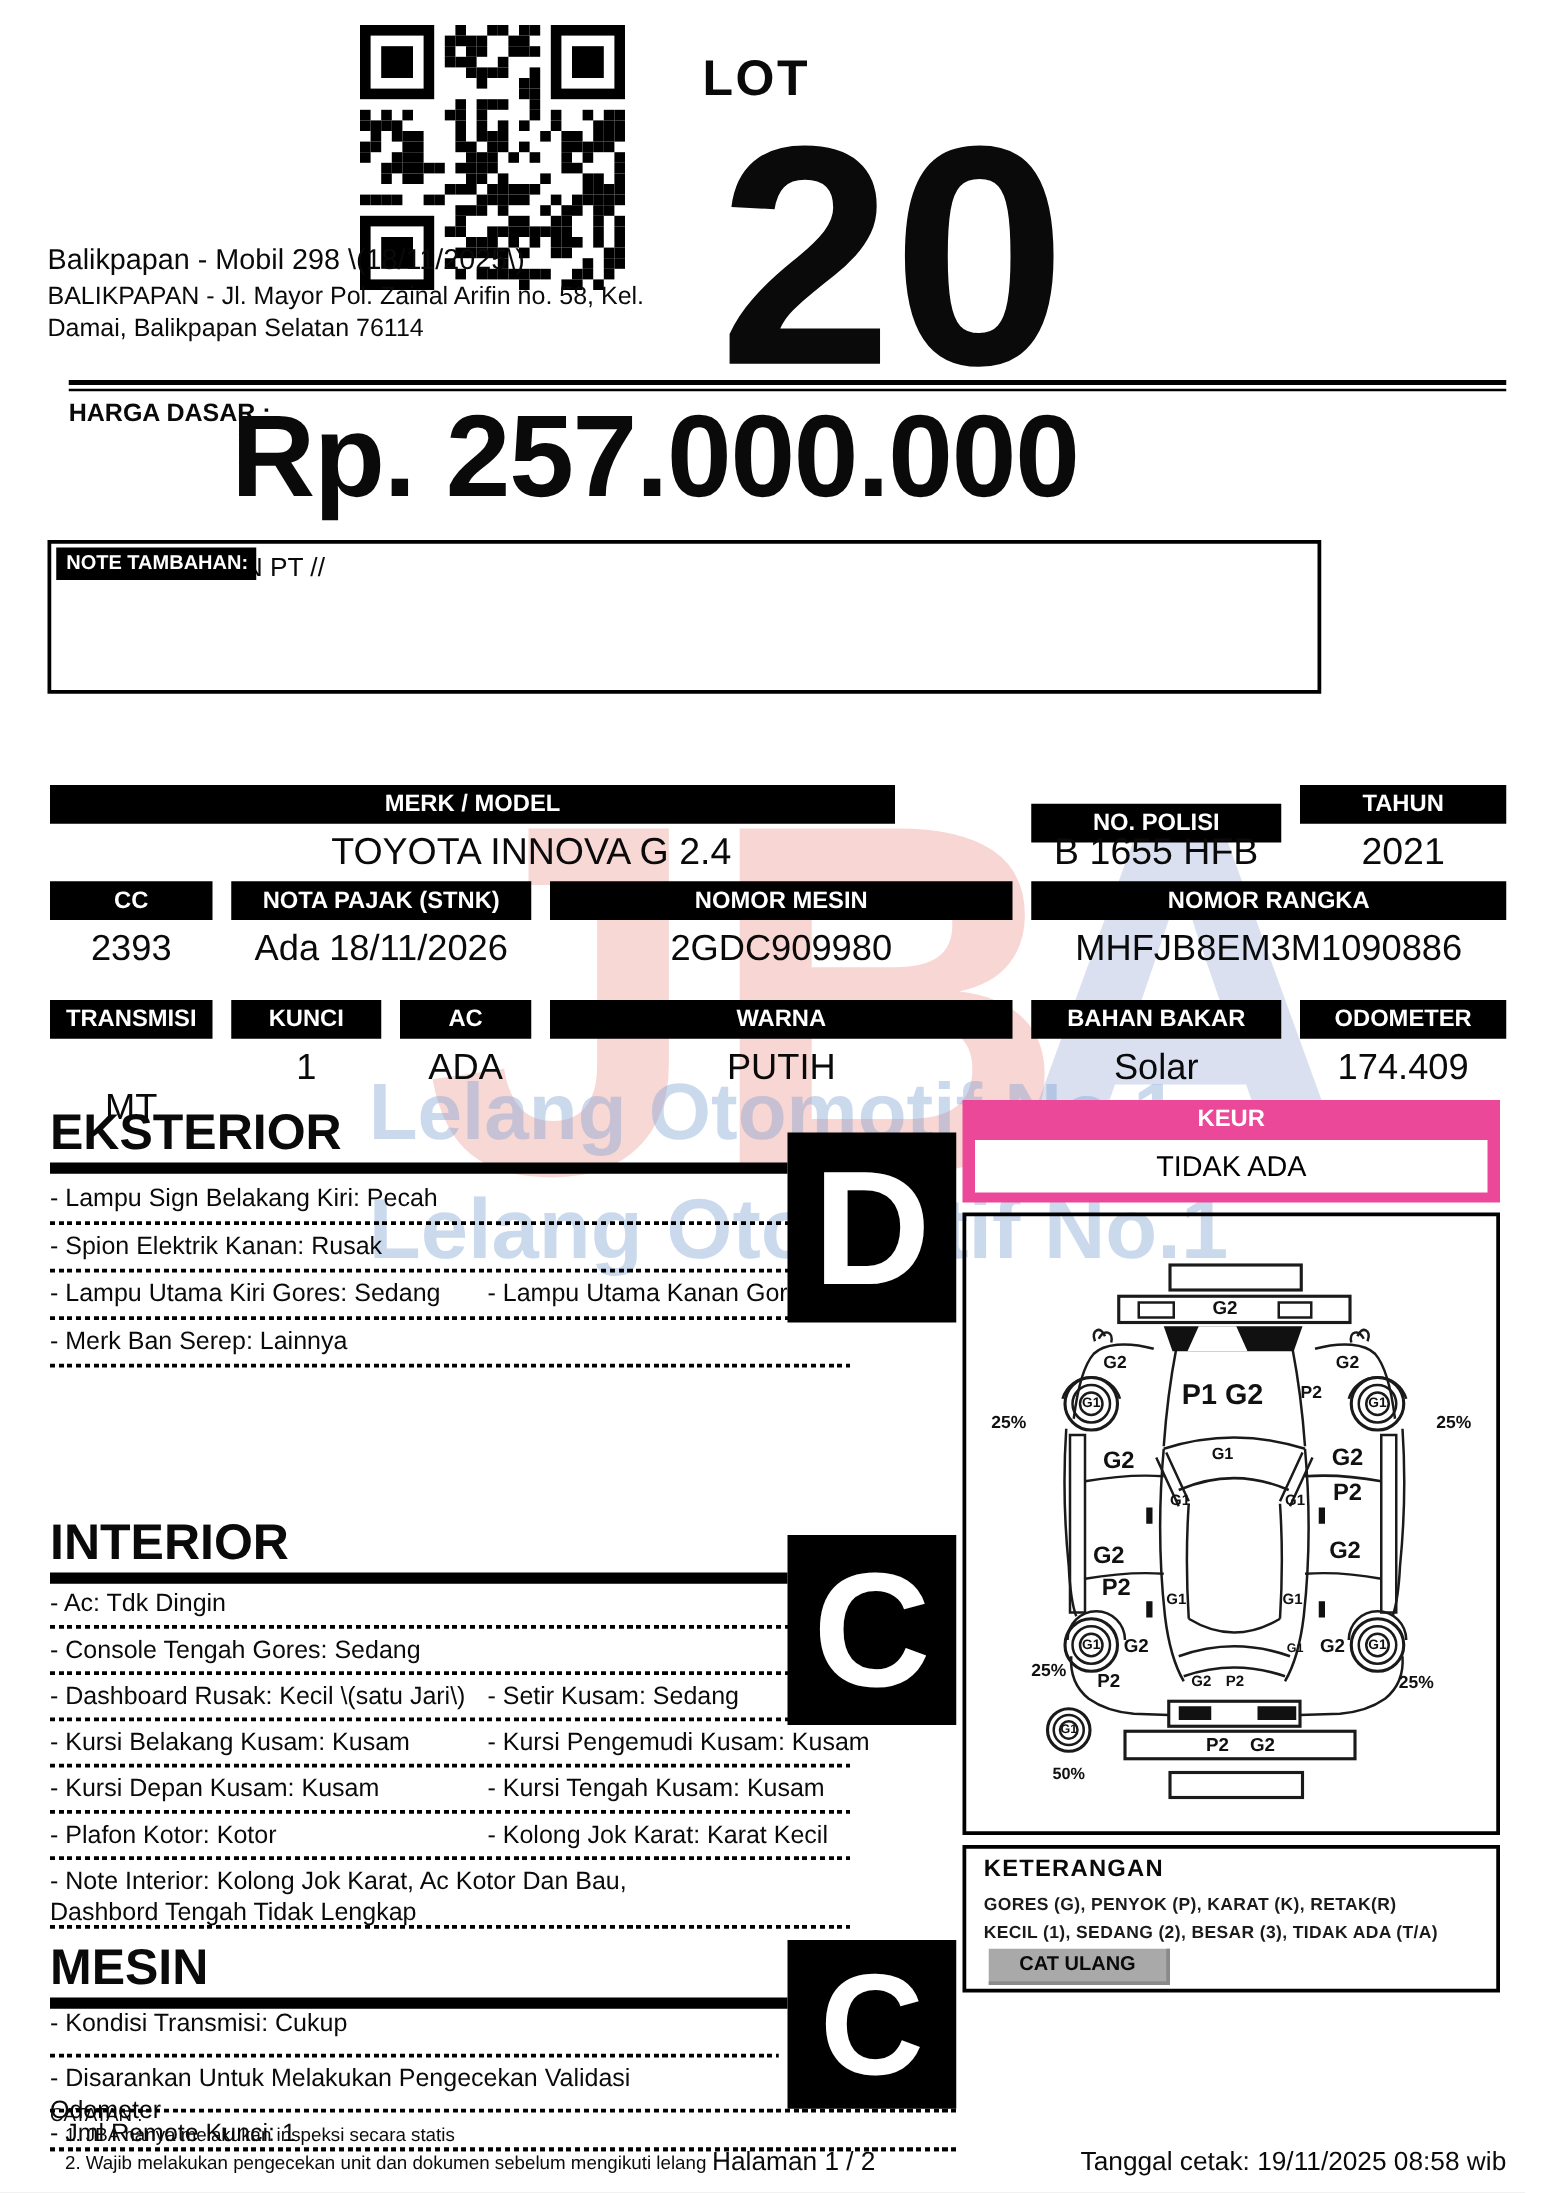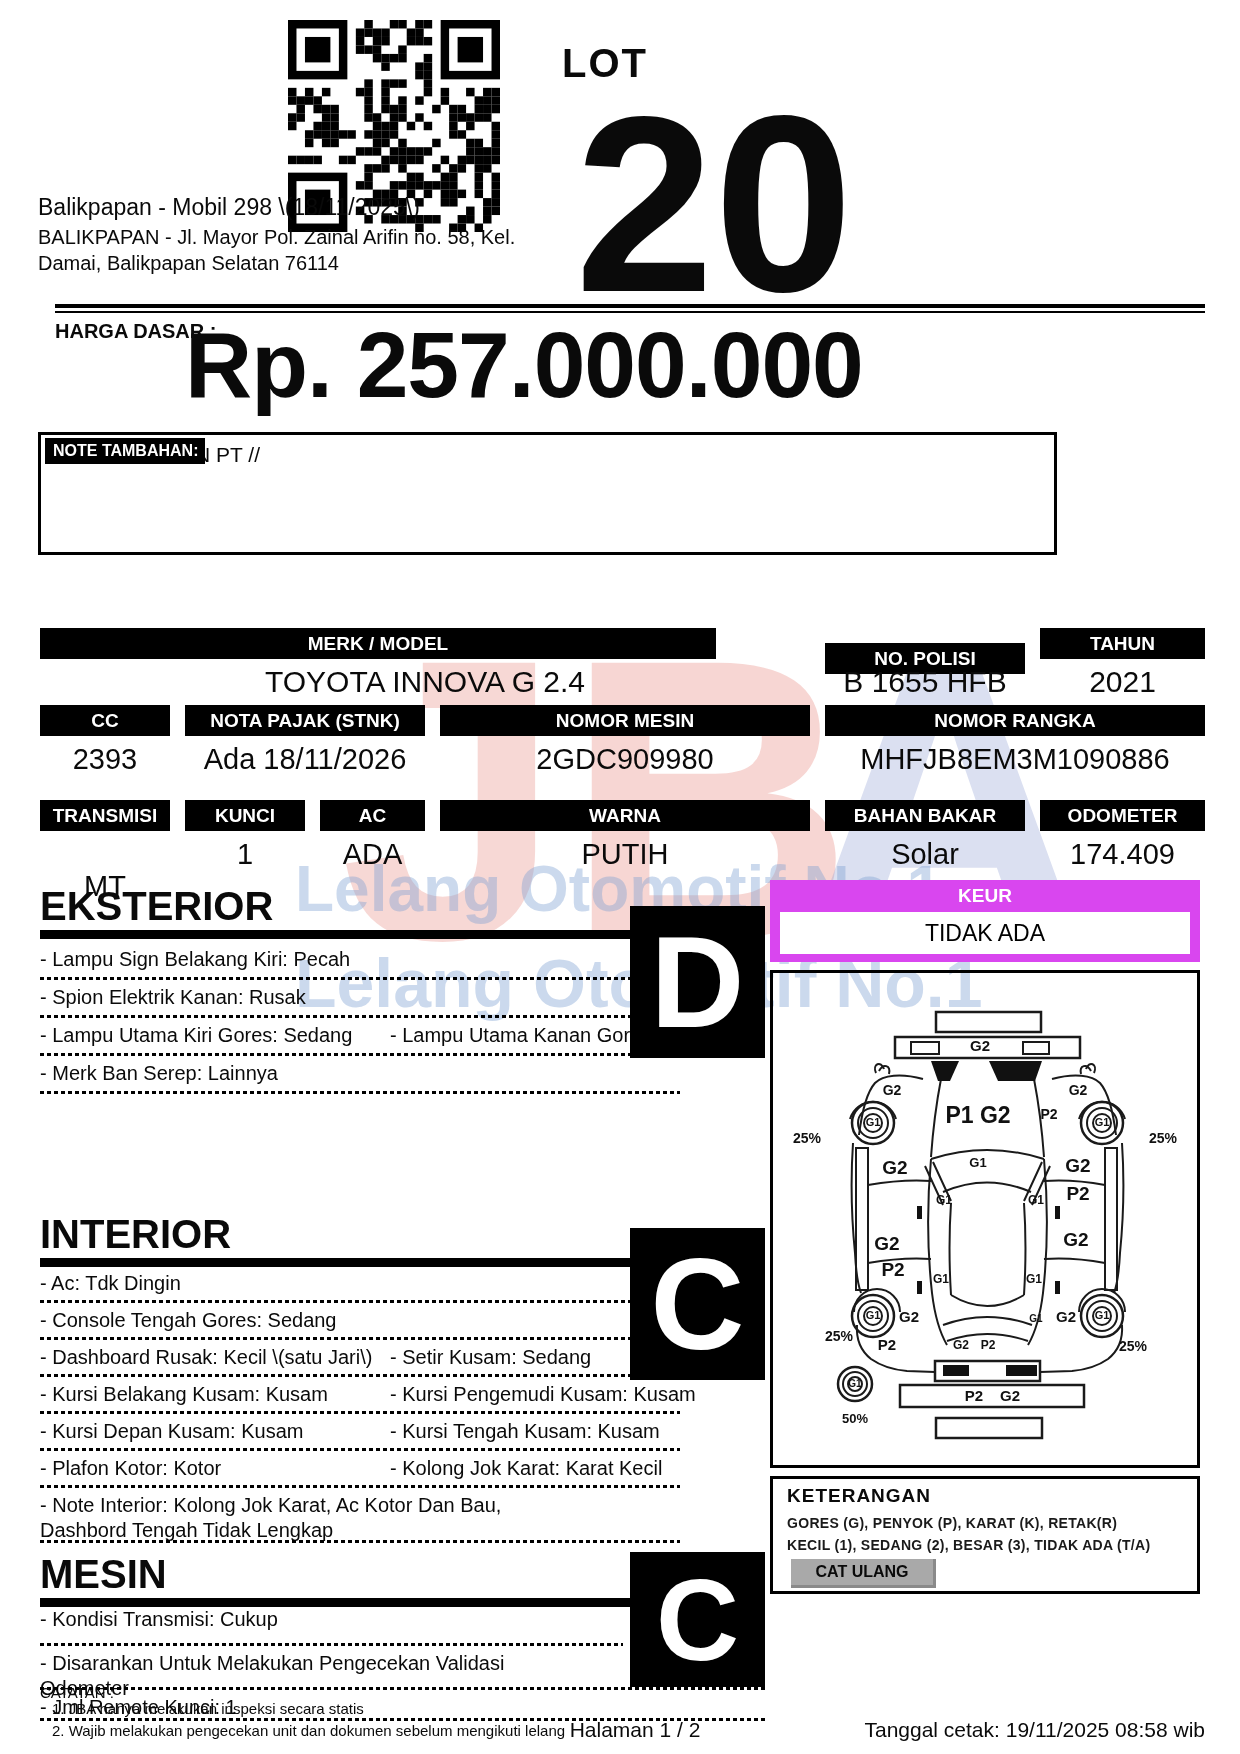--- a/index.html
+++ b/index.html
@@ -32,21 +32,21 @@
   .sec-bar{position:absolute;left:40px;width:590px;height:9px;background:#000;z-index:2;}
   .grade-box{position:absolute;left:630px;width:135px;background:#000;color:#fff;display:flex;
              align-items:center;justify-content:center;font-weight:bold;z-index:5;}
   .sec-items{position:absolute;left:40px;width:680px;z-index:2;}
   .row{position:relative;padding-top:5px;box-sizing:border-box;}
   .row .l{font-size:20px;line-height:25px;display:inline-block;max-width:470px;}
   .row .r{position:absolute;left:350px;top:5px;font-size:20px;line-height:25px;white-space:nowrap;}
   .dots{position:absolute;left:0;bottom:0;height:3px;
         background:repeating-linear-gradient(90deg,#000 0 4px,transparent 4px 7px);}
   
-  #keur-box{position:absolute;left:770px;top:880px;width:430px;height:82px;background:#d946ef;z-index:2;}
+  #keur-box{position:absolute;left:770px;top:880px;width:430px;height:82px;background:#ec4899;z-index:2;}
   #keur-label{position:absolute;left:0;top:5px;width:100%;text-align:center;color:#fff;font-weight:bold;font-size:19px;}
   #keur-value{position:absolute;left:10px;top:32px;width:410px;height:42px;background:#fff;color:#000;
               font-size:23px;text-align:center;line-height:42px;}
   #diagram-box{position:absolute;left:770px;top:970px;width:424px;height:492px;border:3px solid #000;z-index:2;}
   #car-svg{width:424px;height:492px;display:block;}
   #car-svg text{fill:#111;font-family:"Liberation Sans",sans-serif;}
   #ket-box{position:absolute;left:770px;top:1476px;width:424px;height:112px;border:3px solid #000;z-index:2;background:#fff;}
   #ket-title{position:absolute;left:14px;top:6px;font-size:19px;font-weight:bold;letter-spacing:1px;}
   #ket-line1{position:absolute;left:14px;top:36px;font-size:14px;font-weight:bold;color:#1a1a1a;letter-spacing:.3px;}
   #ket-line2{position:absolute;left:14px;top:58px;font-size:14px;font-weight:bold;color:#1a1a1a;letter-spacing:.3px;}

